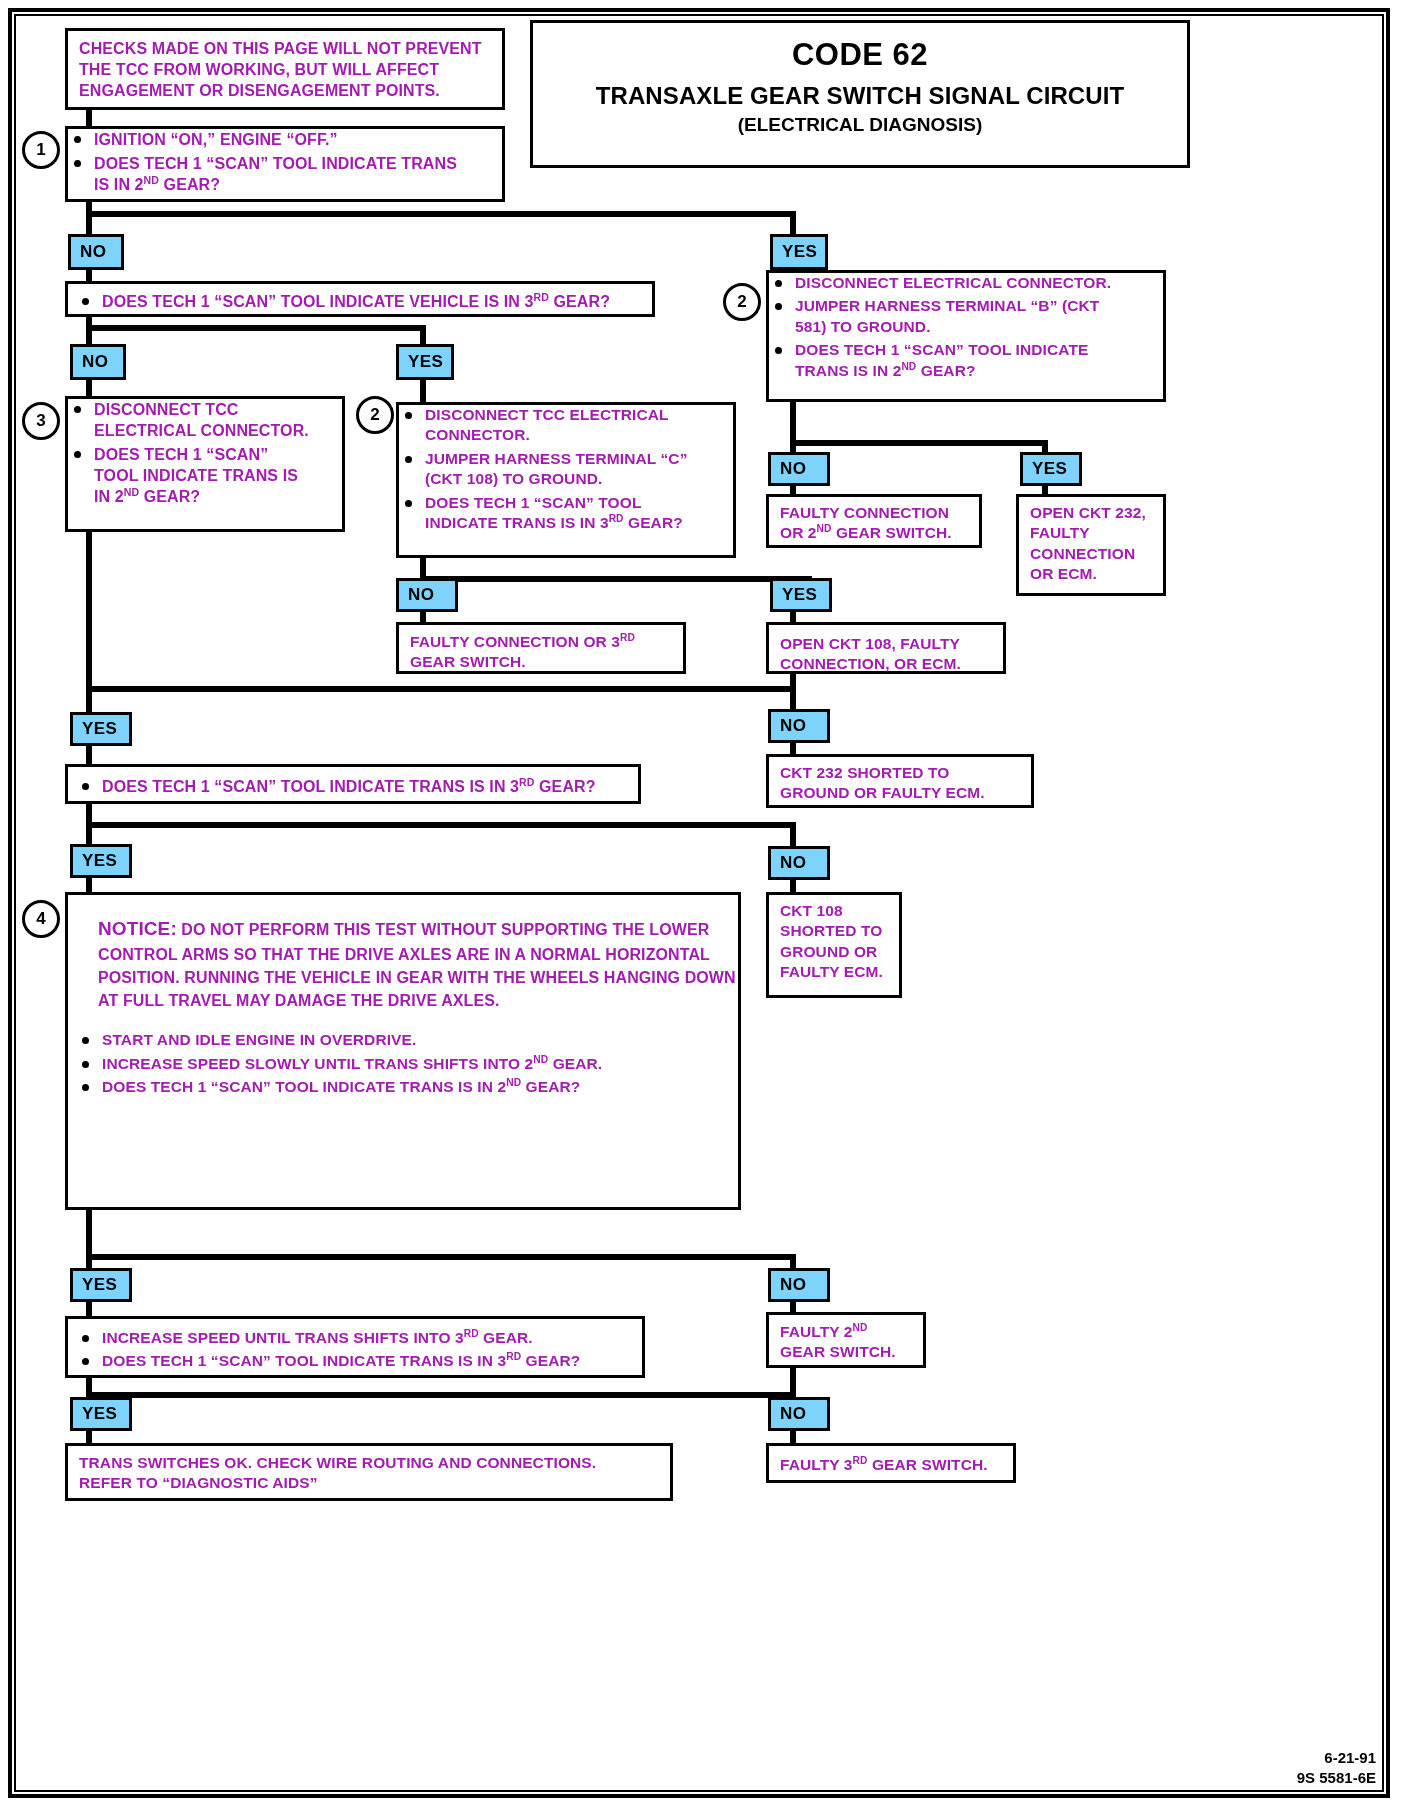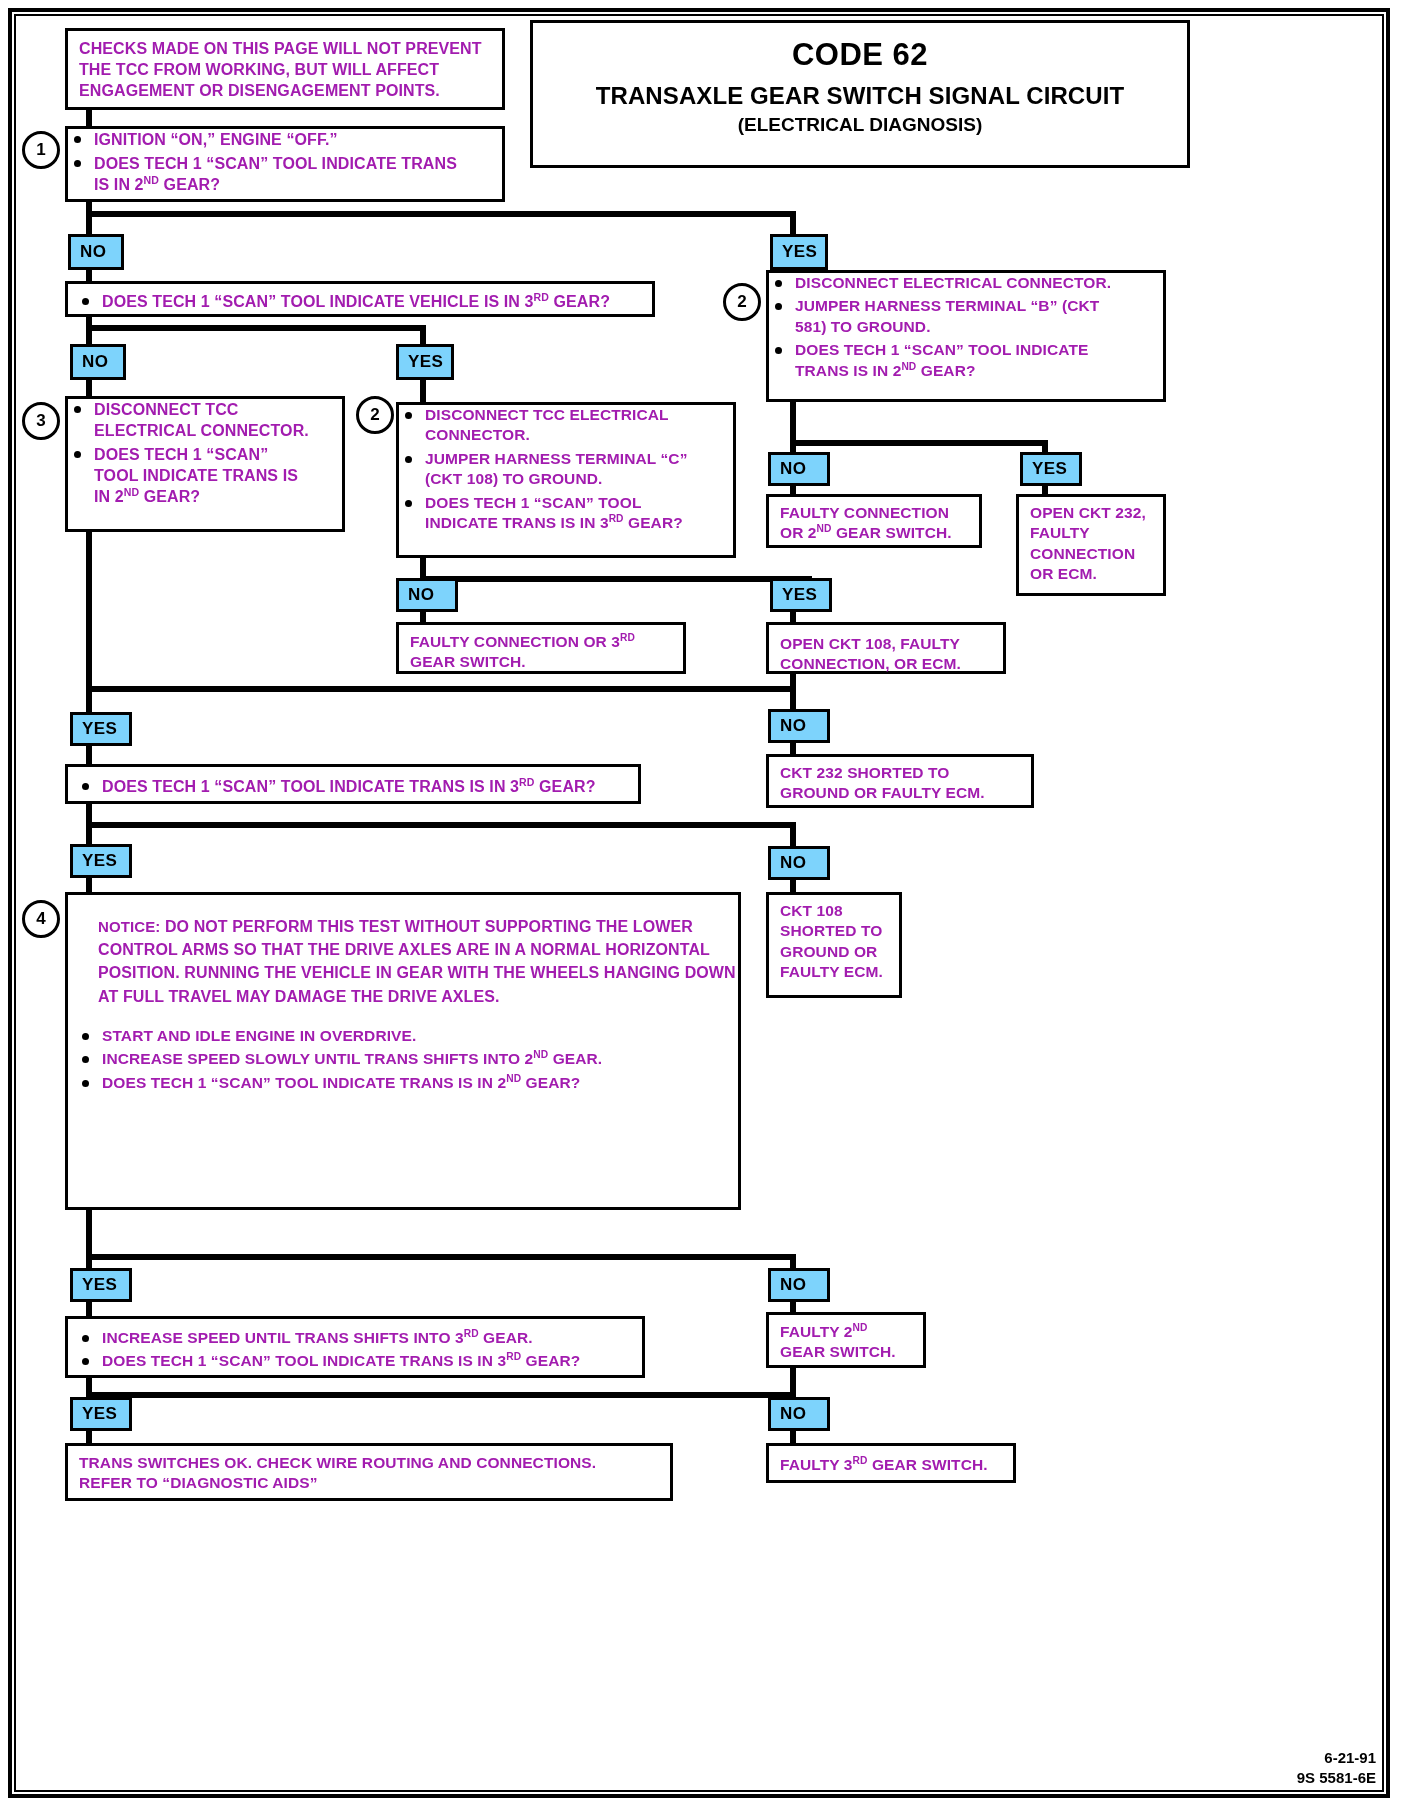--- a/index.html
+++ b/index.html
@@ -154,21 +154,21 @@
     font-weight: bold;
     margin-top: 4px;
   }
 
   .notice-wrap {
     margin: 20px 0 18px 30px;
     font-size: 16px;
     line-height: 1.45;
   }
   .notice-label {
-    font-size: 15px;
+    font-size: 19px;
     font-weight: bold;
   }
 
   #footer {
     position: absolute;
     right: 32px;
     bottom: 28px;
     text-align: right;
     font-size: 15px;
     font-weight: bold;

